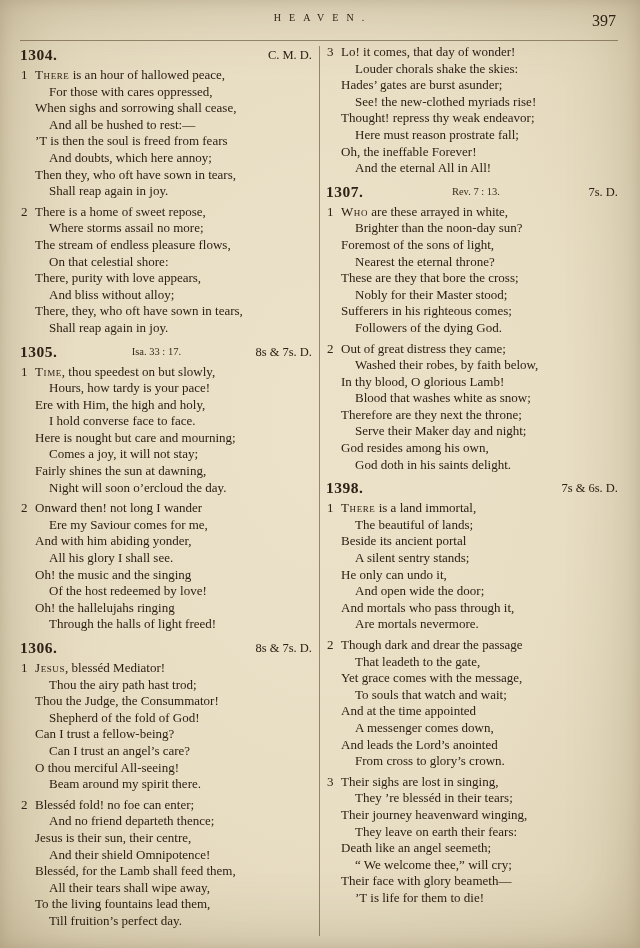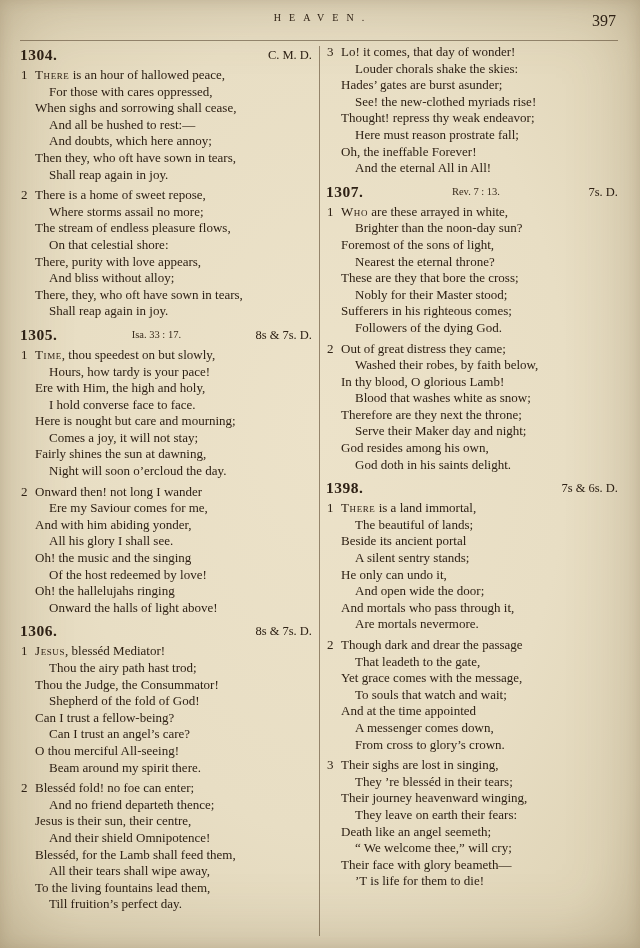--- a/index.html
+++ b/index.html
@@ -128,20 +128,21 @@
         <div class="hymn-heading">
           <span class="hymn-number">1304.</span>
           <span class="hymn-ref"></span>
           <span class="hymn-meter">C. M. D.</span>
         </div>
         <div class="stanza">
           <div class="line"><span class="stanza-num">1</span><span class="sc">There</span> is an hour of hallowed peace,</div>
           <div class="line indent">For those with cares oppressed,</div>
           <div class="line">When sighs and sorrowing shall cease,</div>
           <div class="line indent">And all be hushed to rest:—</div>
+          <div class="line">’T is then the soul is freed from fears</div>
           <div class="line indent">And doubts, which here annoy;</div>
           <div class="line">Then they, who oft have sown in tears,</div>
           <div class="line indent">Shall reap again in joy.</div>
         </div>
         <div class="stanza">
           <div class="line"><span class="stanza-num">2</span>There is a home of sweet repose,</div>
           <div class="line indent">Where storms assail no more;</div>
           <div class="line">The stream of endless pleasure flows,</div>
           <div class="line indent">On that celestial shore:</div>
           <div class="line">There, purity with love appears,</div>
@@ -165,21 +166,21 @@
           <div class="line indent">Night will soon o’ercloud the day.</div>
         </div>
         <div class="stanza">
           <div class="line"><span class="stanza-num">2</span>Onward then! not long I wander</div>
           <div class="line indent">Ere my Saviour comes for me,</div>
           <div class="line">And with him abiding yonder,</div>
           <div class="line indent">All his glory I shall see.</div>
           <div class="line">Oh! the music and the singing</div>
           <div class="line indent">Of the host redeemed by love!</div>
           <div class="line">Oh! the hallelujahs ringing</div>
-          <div class="line indent">Onward the halls of light above!</div>
+          <div class="line indent">Through the halls of light freed!</div>
         </div>
         <div class="hymn-heading">
           <span class="hymn-number">1306.</span>
           <span class="hymn-ref"></span>
           <span class="hymn-meter">8s &amp; 7s. D.</span>
         </div>
         <div class="stanza">
           <div class="line"><span class="stanza-num">1</span><span class="sc">Jesus</span>, blesséd Mediator!</div>
           <div class="line indent">Thou the airy path hast trod;</div>
           <div class="line">Thou the Judge, the Consummator!</div>
@@ -252,20 +253,21 @@
           <div class="line">And mortals who pass through it,</div>
           <div class="line indent">Are mortals nevermore.</div>
         </div>
         <div class="stanza">
           <div class="line"><span class="stanza-num">2</span>Though dark and drear the passage</div>
           <div class="line indent">That leadeth to the gate,</div>
           <div class="line">Yet grace comes with the message,</div>
           <div class="line indent">To souls that watch and wait;</div>
           <div class="line">And at the time appointed</div>
           <div class="line indent">A messenger comes down,</div>
+          <div class="line">And leads the Lord’s anointed</div>
           <div class="line indent">From cross to glory’s crown.</div>
         </div>
         <div class="stanza">
           <div class="line"><span class="stanza-num">3</span>Their sighs are lost in singing,</div>
           <div class="line indent">They ’re blesséd in their tears;</div>
           <div class="line">Their journey heavenward winging,</div>
           <div class="line indent">They leave on earth their fears:</div>
           <div class="line">Death like an angel seemeth;</div>
           <div class="line indent">“ We welcome thee,” will cry;</div>
           <div class="line">Their face with glory beameth—</div>

